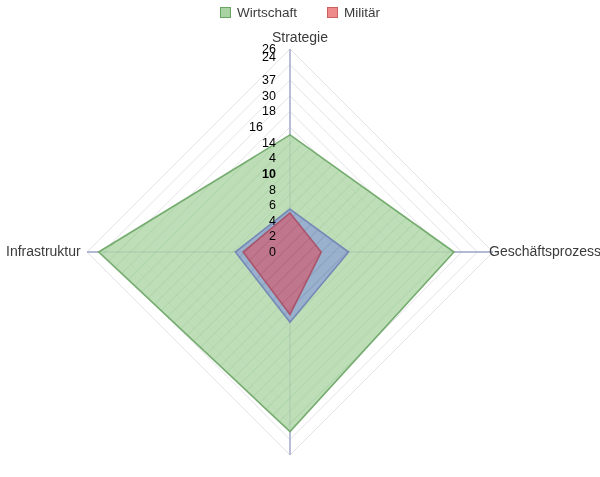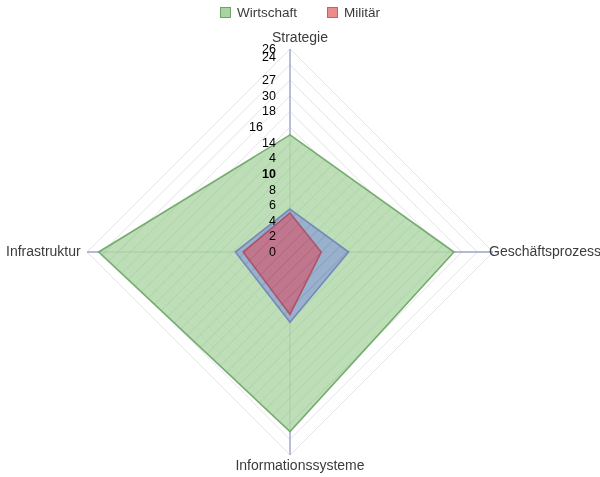--- a/index.html
+++ b/index.html
@@ -142,33 +142,32 @@
       </g>
     <g id="series-layer">
         <polygon points="290.00,134.88 453.96,252.00 290.00,431.58 98.71,252.00" fill="url(#hatch-green)" fill-opacity="0.85" stroke="#6aa564" stroke-width="1.6" stroke-opacity="0.9"></polygon>
         <polygon points="290.00,209.06 348.56,252.00 290.00,322.27 235.35,252.00" fill="url(#hatch-blue)" fill-opacity="0.85" stroke="#6f83b5" stroke-width="1.6" stroke-opacity="0.9"></polygon>
         <polygon points="290.00,212.96 321.23,252.00 290.00,314.46 243.15,252.00" fill="url(#hatch-red)" fill-opacity="0.85" stroke="#a84f66" stroke-width="1.6" stroke-opacity="0.9"></polygon>
       </g>
   </svg>
 
   <div class="cat-label" id="cat-label-0">Strategie</div>
   <div class="cat-label" id="cat-label-1">Geschäftsprozesse</div>
-  <div class="cat-label" id="cat-label-2">Informationssysteme</div>
   <div class="cat-label" id="cat-label-3">Infrastruktur</div>
 
   <div id="tick-layer">
       <div class="tick-label" style="left: 250px; top: 246px;">0</div>
       <div class="tick-label" style="left: 250px; top: 230.385px;">2</div>
       <div class="tick-label" style="left: 250px; top: 214.769px;">4</div>
       <div class="tick-label" style="left: 250px; top: 199.154px;">6</div>
       <div class="tick-label" style="left: 250px; top: 183.538px;">8</div>
       <div class="tick-label" style="left: 250px; top: 167.923px; font-weight: bold;">10</div>
       <div class="tick-label" style="left: 250px; top: 152.308px;">4</div>
       <div class="tick-label" style="left: 250px; top: 136.692px;">14</div>
       <div class="tick-label" style="left: 237px; top: 121.077px;">16</div>
       <div class="tick-label" style="left: 250px; top: 105.462px;">18</div>
       <div class="tick-label" style="left: 250px; top: 89.8462px;">30</div>
-      <div class="tick-label" style="left: 250px; top: 74.2308px;">27</div>
+      <div class="tick-label" style="left: 250px; top: 74.2308px;">37</div>
       <div class="tick-label" style="left: 250px; top: 51px;">24</div>
       <div class="tick-label" style="left: 250px; top: 43px;">26</div>
     </div>
 
 </div>
 
 </body></html>

